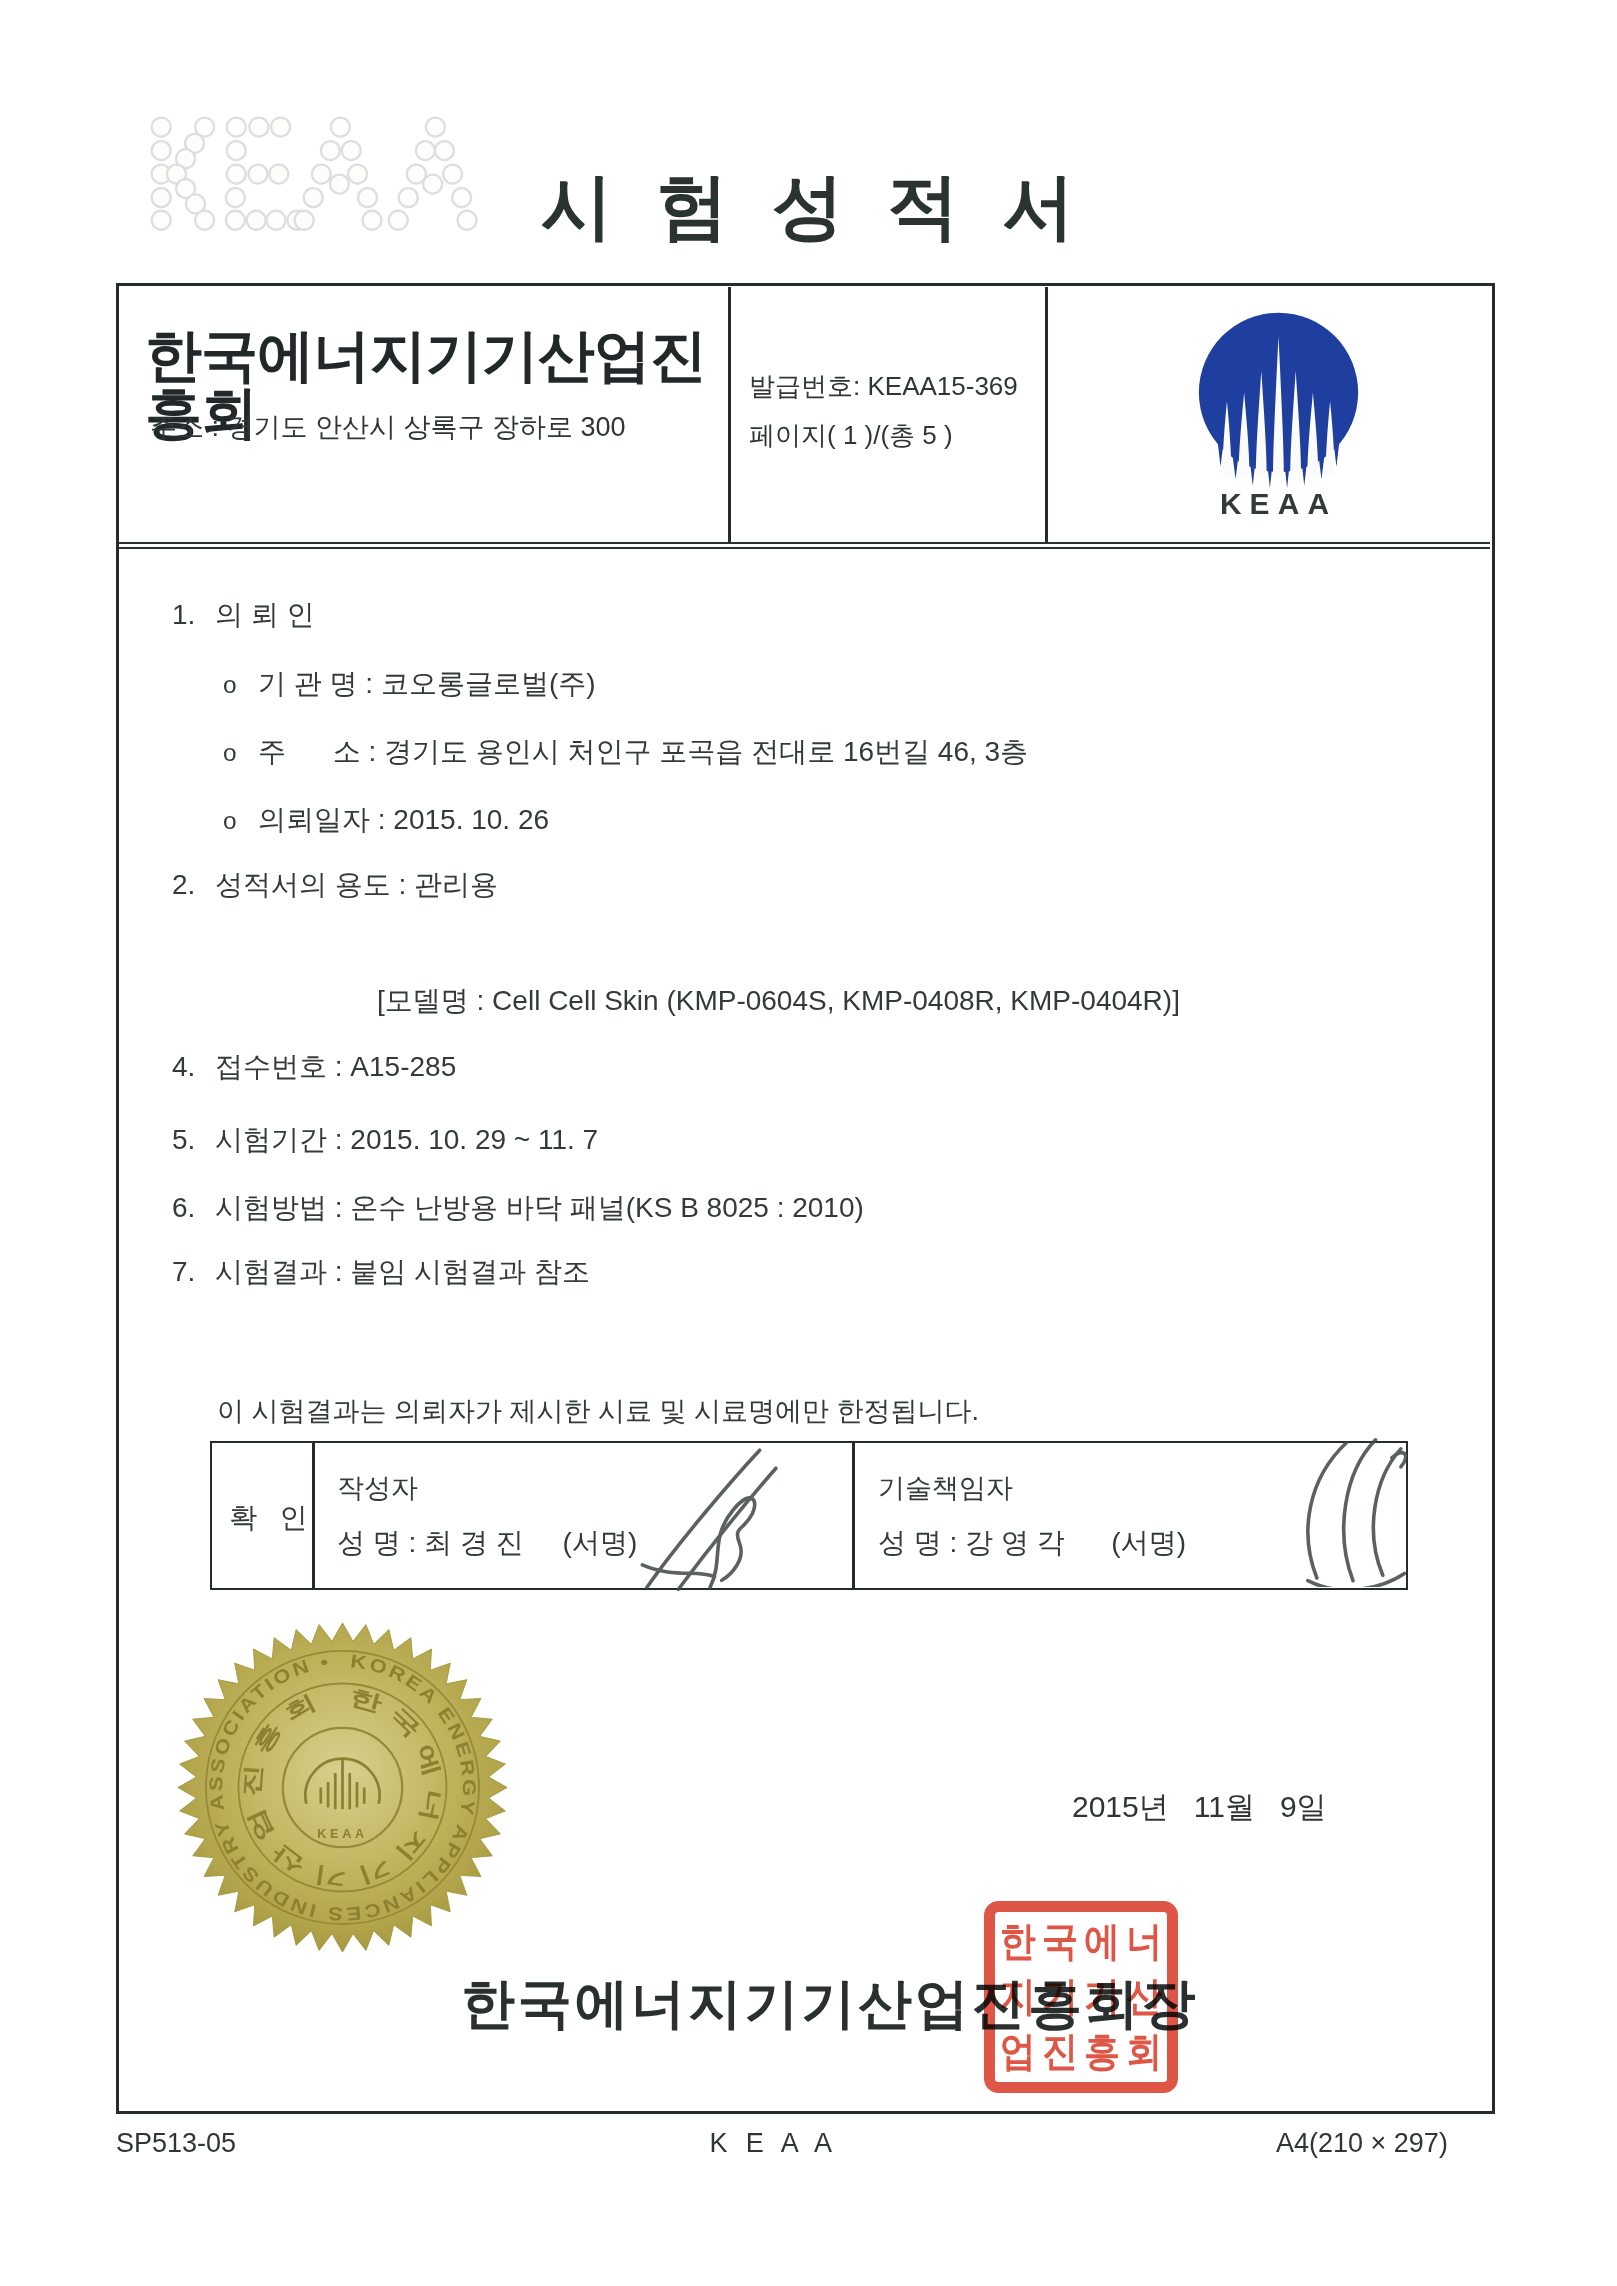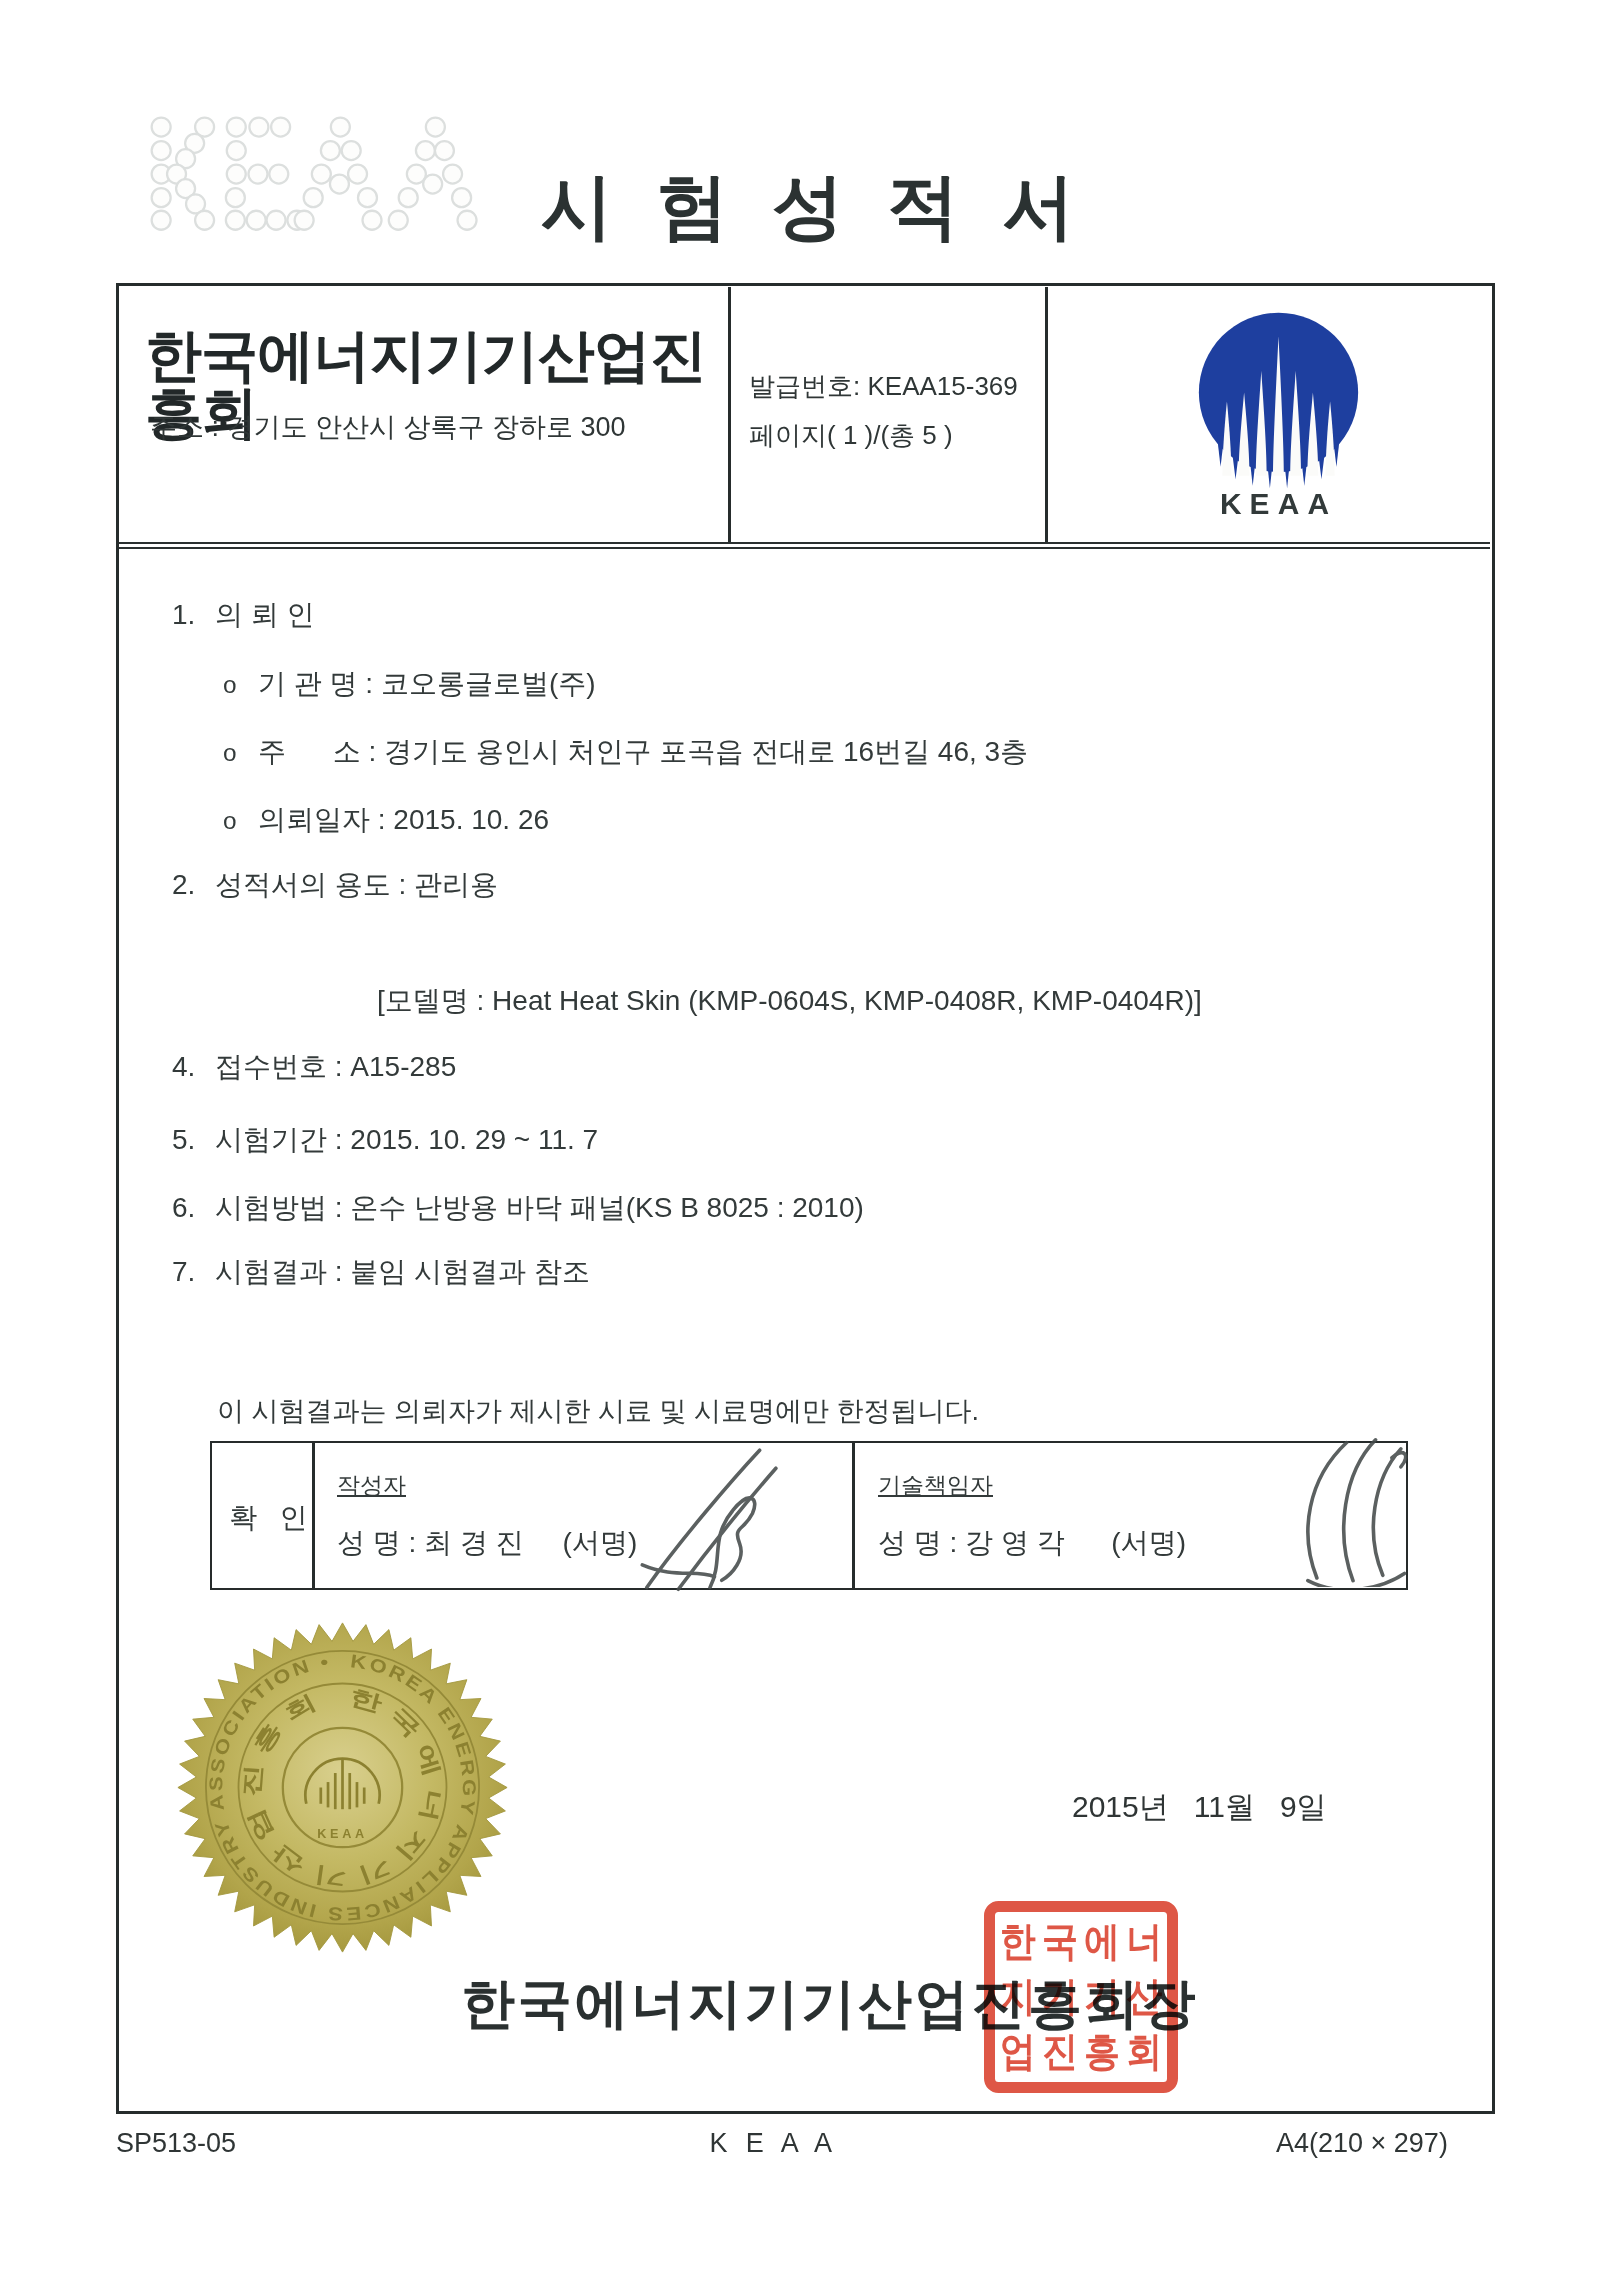--- a/index.html
+++ b/index.html
@@ -13,21 +13,21 @@
   .vline{background:#262c2c;}
   .hline{background:#2a3030;}
   .org-name{font-size:57px;font-weight:800;letter-spacing:-0.9px;color:#222829;line-height:1;}
   .hdr-sub{font-size:27px;color:#2f3636;}
   .issue-ln{font-size:26px;color:#2f3636;}
   .body-ln{font-size:28px;color:#333a3a;}
   .mk-num{display:inline-block;width:43px;}
   .mk-o{display:inline-block;width:35px;font-size:24.4px;}
   .note{font-size:27px;color:#333a3a;}
   .ctable{border:2.7px solid #262b2b;box-sizing:border-box;}
-  .cell-lab{font-size:23px;text-decoration:underline;}
+  .cell-lab{font-size:27px;}
   .cell-name{font-size:28px;}
   .confirm-lab{font-size:28px;letter-spacing:7.2px;text-align:center;padding-left:10px;}
   .date-ln{font-size:30px;color:#2f3535;}
   .issuer{font-size:54px;font-weight:700;letter-spacing:2.7px;color:#2a3030;}
   .stamp{border:11.8px solid #dc4836;border-radius:14.5px;box-sizing:border-box;
          display:grid;grid-template-columns:repeat(4,1fr);grid-template-rows:repeat(3,1fr);
          align-items:center;justify-items:center;mix-blend-mode:multiply;opacity:.92;padding:1.8px;}
   .stamp span{color:#dc4836;font-weight:800;font-size:36px;line-height:1;transform:scaleY(1.12);}
   .foot{font-size:27px;color:#2f3535;}
   svg{display:block;}
@@ -123,21 +123,21 @@
       <path d="M152,184 C152,158 155,122 157,102 C159,122 162,158 162,184 Z"></path>
     </g>
     <text x="100" y="226" text-anchor="middle" font-size="33" font-weight="bold" letter-spacing="9" fill="#323a3a">KEAA</text>
   </svg>
 
   <div class="abs body-ln pre" style="left:172px;top:596px;"><span class="mk-num">1.</span><span>의 뢰 인</span></div>
   <div class="abs body-ln pre" style="left:223px;top:665px;"><span class="mk-o">o</span><span>기 관 명 : 코오롱글로벌(주)</span></div>
   <div class="abs body-ln pre" style="left:223px;top:733px;"><span class="mk-o">o</span><span>주      소 : 경기도 용인시 처인구 포곡읍 전대로 16번길 46, 3층</span></div>
   <div class="abs body-ln pre" style="left:223px;top:801px;"><span class="mk-o">o</span><span>의뢰일자 : 2015. 10. 26</span></div>
   <div class="abs body-ln pre" style="left:172px;top:866px;"><span class="mk-num">2.</span><span>성적서의 용도 : 관리용</span></div>
-  <div class="abs body-ln pre" style="left:377px;top:982px;"><span>[모델명 : Heat Heat Skin (KMP-0604S, KMP-0408R, KMP-0404R)]</span></div>
+  <div class="abs body-ln pre" style="left:377px;top:982px;"><span>[모델명 : Cell Cell Skin (KMP-0604S, KMP-0408R, KMP-0404R)]</span></div>
   <div class="abs body-ln pre" style="left:172px;top:1048px;"><span class="mk-num">4.</span><span>접수번호 : A15-285</span></div>
   <div class="abs body-ln pre" style="left:172px;top:1121px;"><span class="mk-num">5.</span><span>시험기간 : 2015. 10. 29 ~ 11. 7</span></div>
   <div class="abs body-ln pre" style="left:172px;top:1189px;"><span class="mk-num">6.</span><span>시험방법 : 온수 난방용 바닥 패널(KS B 8025 : 2010)</span></div>
   <div class="abs body-ln pre" style="left:172px;top:1253px;"><span class="mk-num">7.</span><span>시험결과 : 붙임 시험결과 참조</span></div>
 
   <div class="abs note pre" style="left:217px;top:1393px;">이 시험결과는 의뢰자가 제시한 시료 및 시료명에만 한정됩니다.</div>
 
   <div class="abs ctable" style="left:210px;top:1441px;width:1198px;height:149px;">
     <div class="abs vline" style="left:100px;top:0;width:2.7px;height:100%;"></div>
     <div class="abs vline" style="left:640px;top:0;width:2.7px;height:100%;"></div>

